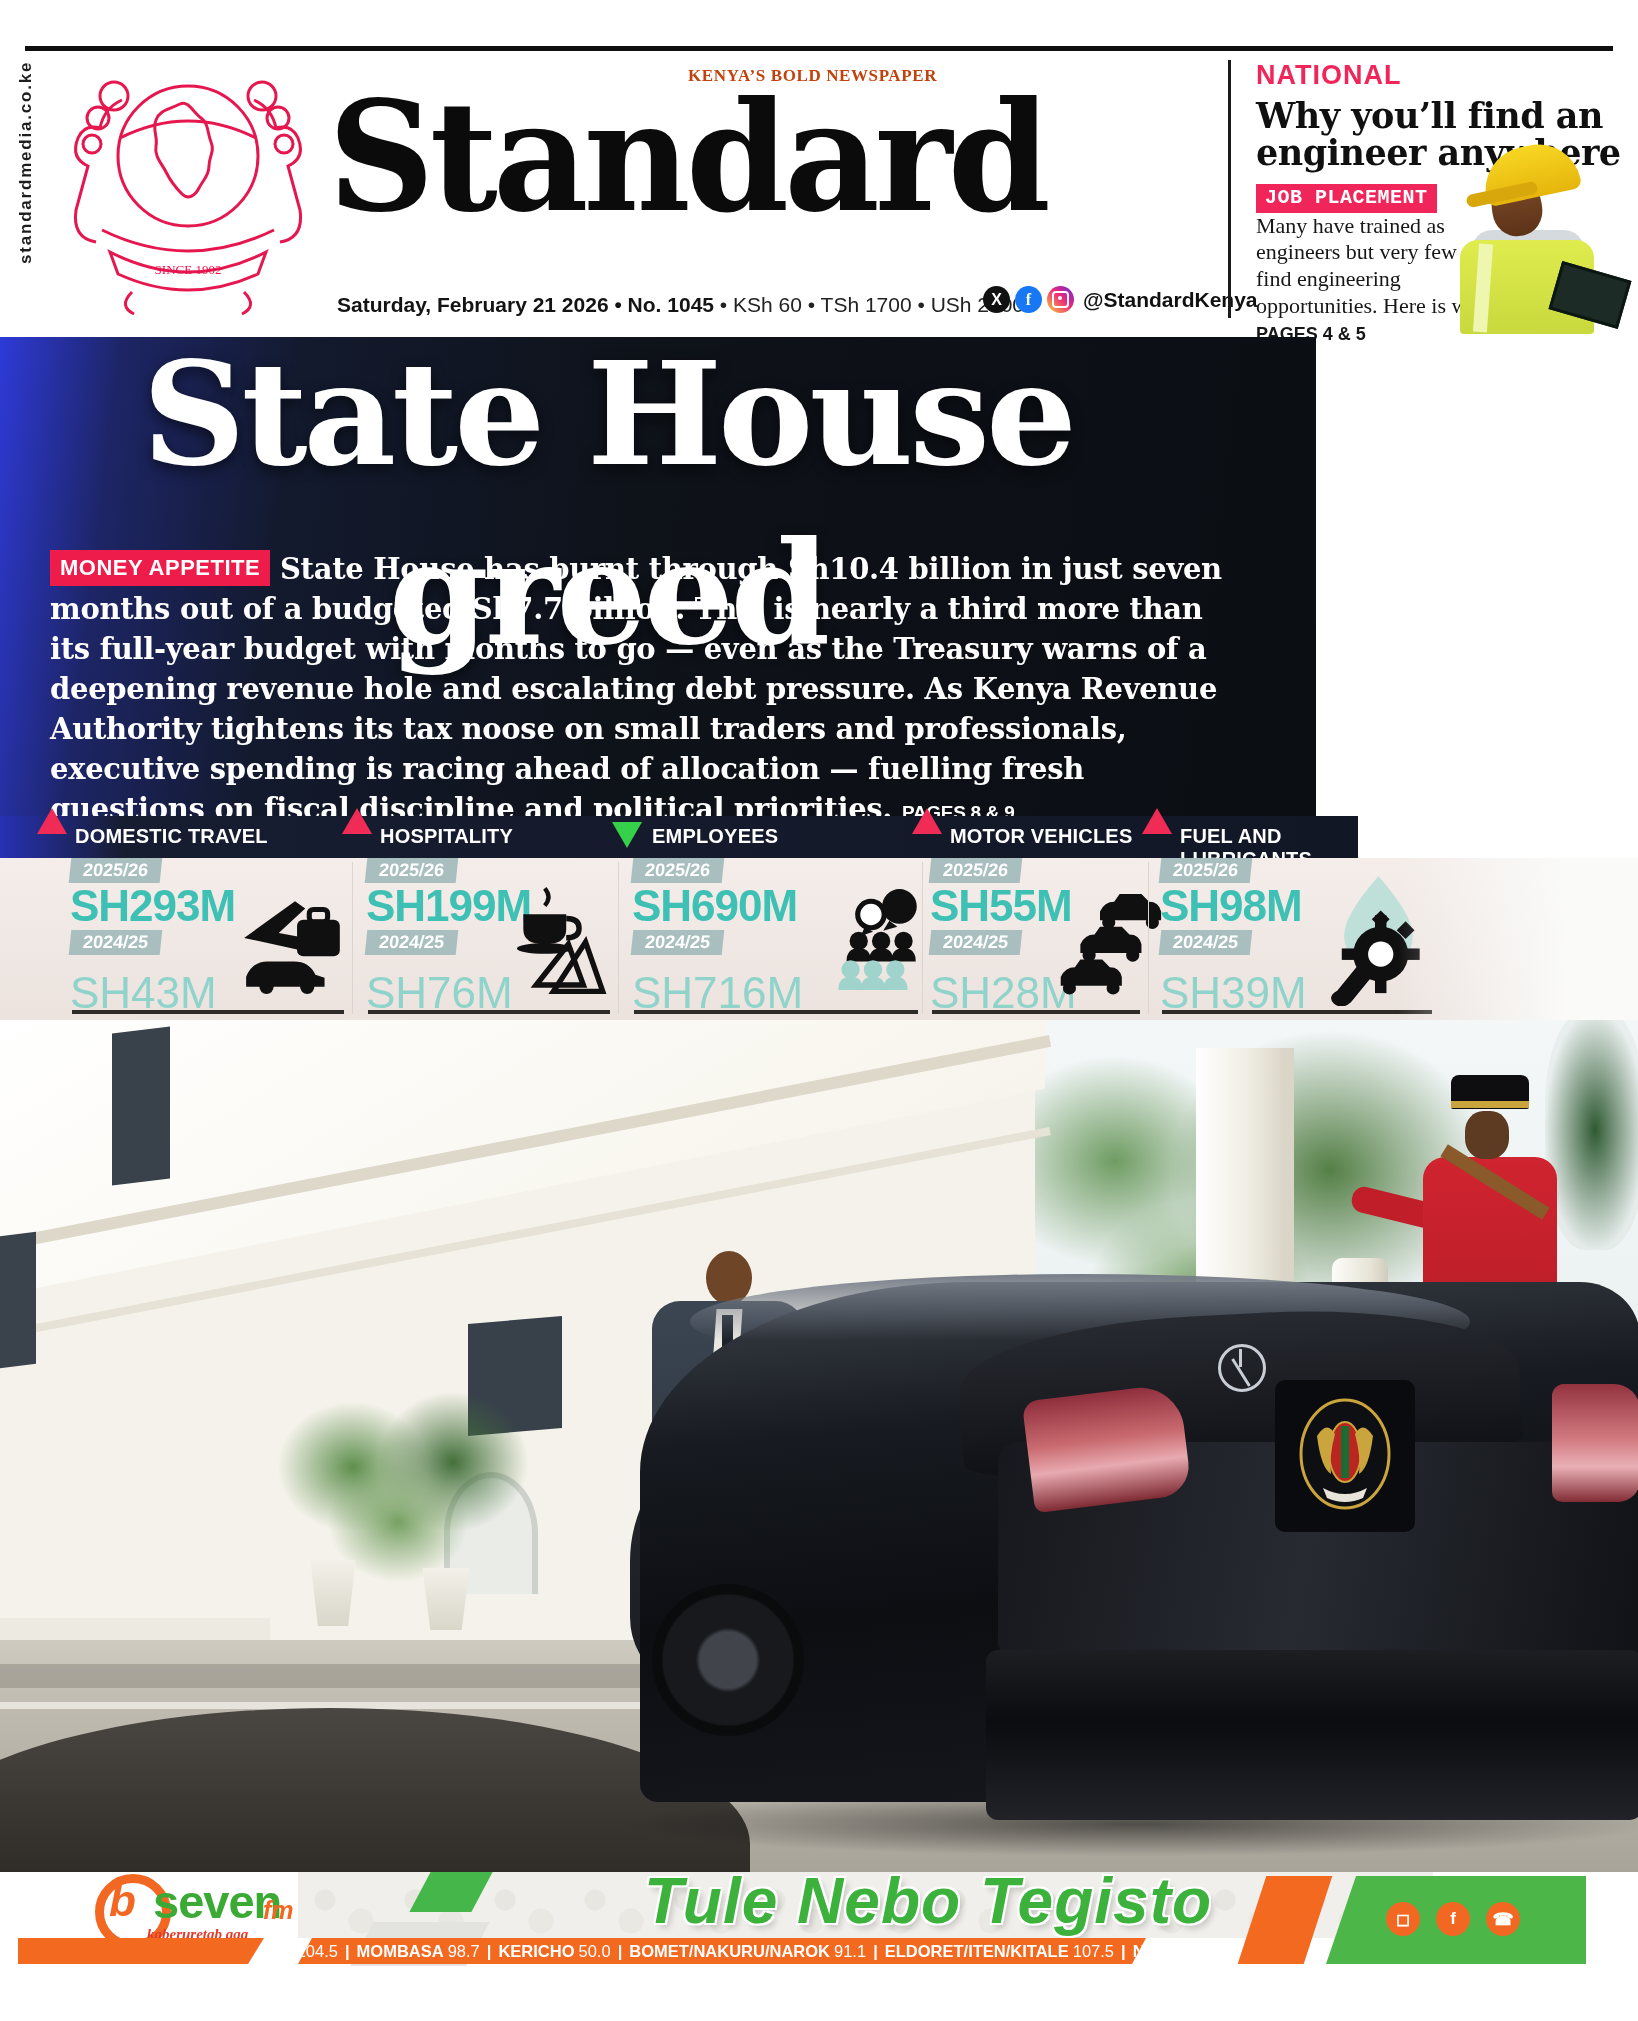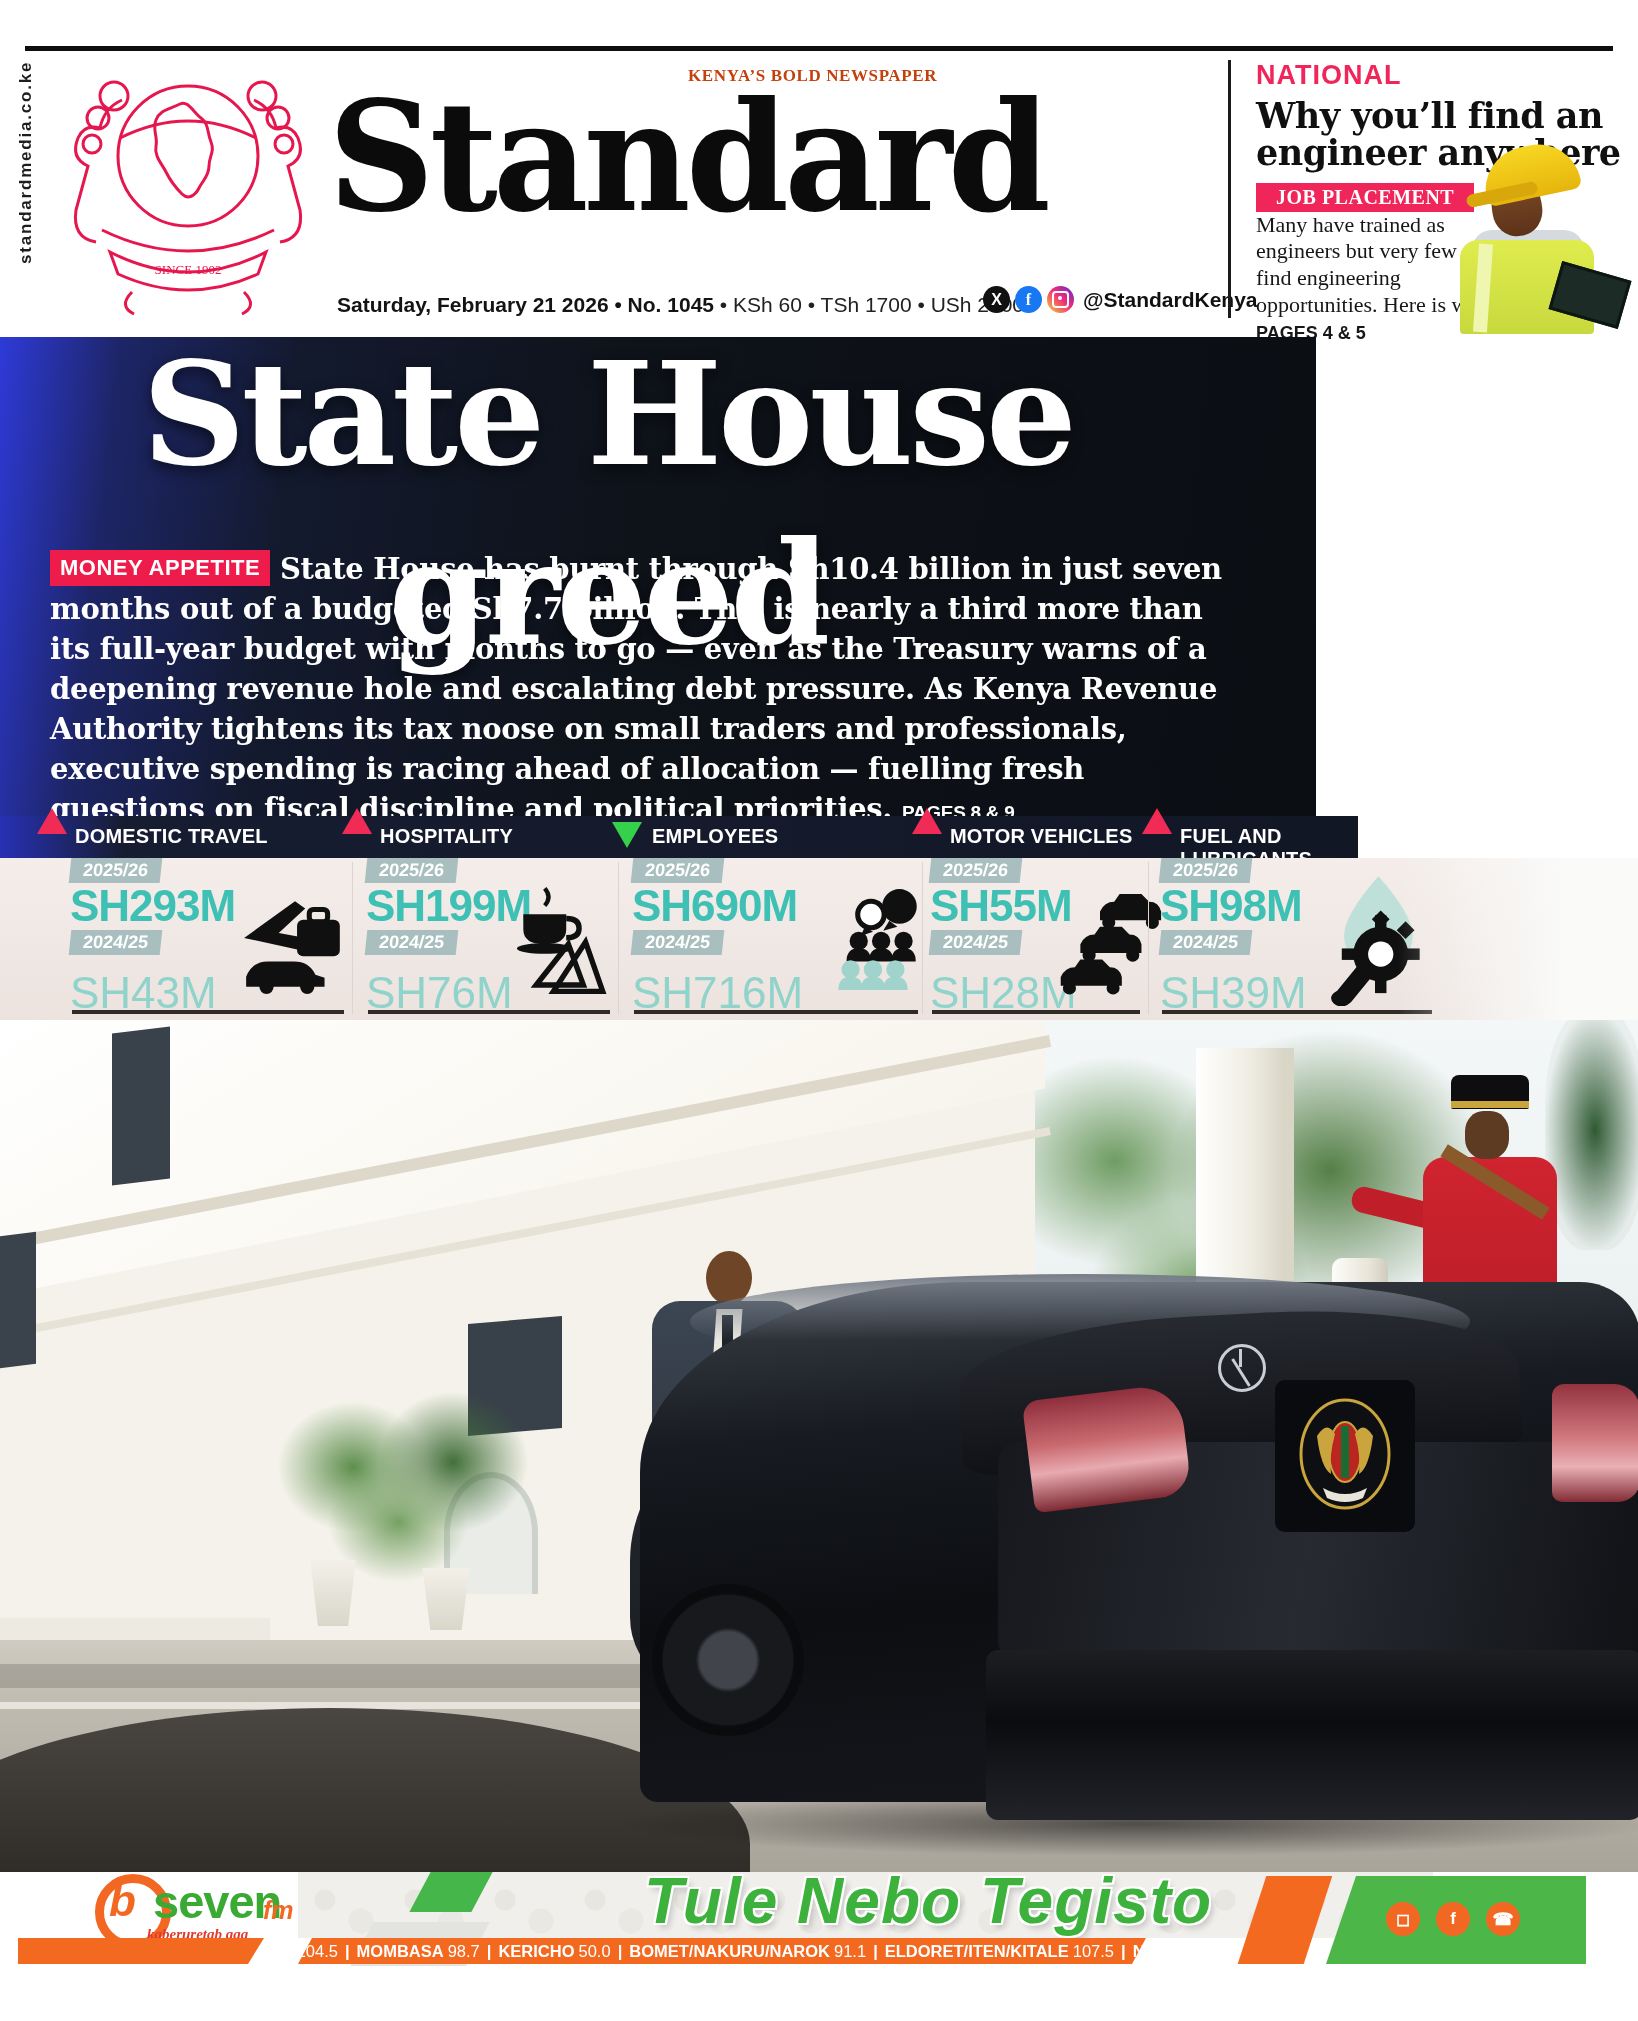--- a/index.html
+++ b/index.html
@@ -31,22 +31,22 @@
   .sig b{position:absolute;width:4px;height:4px;background:#fff;border-radius:50%;top:10px;left:11px;}
   .handle{font-size:21px;font-weight:bold;color:#111;margin-left:4px;}
   .mast-div{left:1228px;top:60px;width:3px;height:258px;background:#1a1a1a;}
   
   .teaser{left:1256px;top:60px;width:372px;}
   .t-section{font-size:27px;font-weight:bold;letter-spacing:1px;color:#f0265a;}
   .t-head{margin-top:6px;font-family:"DejaVu Serif","Liberation Serif",serif;font-size:35px;
         font-weight:bold;line-height:1.06;color:#101010;letter-spacing:-.5px;}
   .t-body{margin-top:12px;width:238px;font-family:"Liberation Serif",serif;font-size:22px;
         line-height:1.22;color:#171717;}
-  .t-badge{display:inline-block;background:#f0265a;color:#fff;font-family:Liberation Serif, serif;
-        font-size:20px;font-weight:bold;padding:2px 20px;letter-spacing:.5px;margin-right:12px;}
+  .t-badge{display:inline-block;background:#f0265a;color:#fff;font-family:Liberation Mono, monospace;
+        font-size:20px;font-weight:bold;padding:2px 9px;letter-spacing:.5px;margin-right:12px;}
   .t-pages{font-family:"Liberation Sans",sans-serif;font-weight:bold;font-size:18px;}
   .engineer{left:1430px;top:204px;width:198px;height:130px;}
   .engineer div{position:absolute;}
   .helmet{left:52px;top:-58px;width:96px;height:52px;background:linear-gradient(#f7d623,#e6b50c);
         border-radius:48px 48px 10px 10px;transform:rotate(-12deg);}
   .brim{left:36px;top:-16px;width:72px;height:13px;background:#d8a70b;border-radius:8px;transform:rotate(-12deg);}
   .face{left:62px;top:-24px;width:50px;height:56px;background:linear-gradient(#7c4b28,#5c3218);
         border-radius:46%;transform:rotate(-8deg);}
   .neckshirt{left:42px;top:26px;width:112px;height:56px;background:#d4dade;border-radius:20px 20px 0 0;}
   .vest{left:30px;top:36px;width:134px;height:94px;background:linear-gradient(#e0ec4e,#c8d93d);

